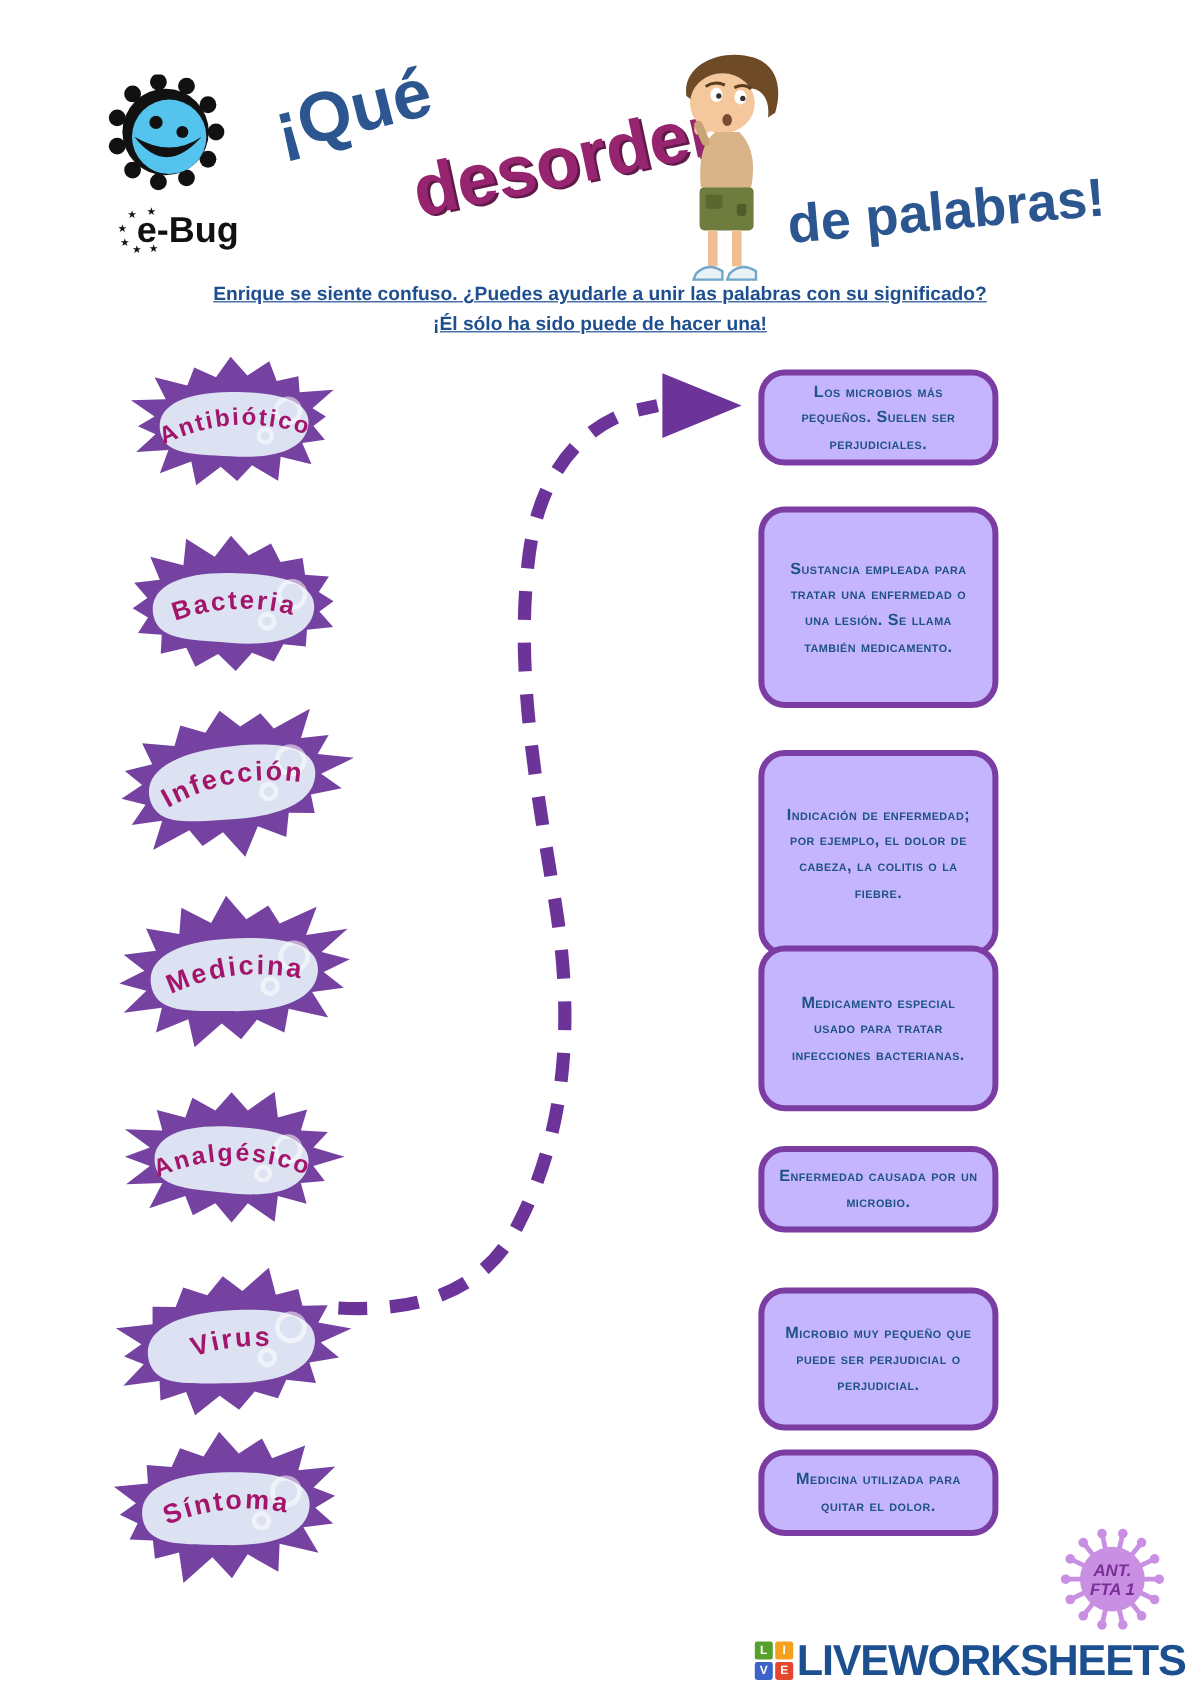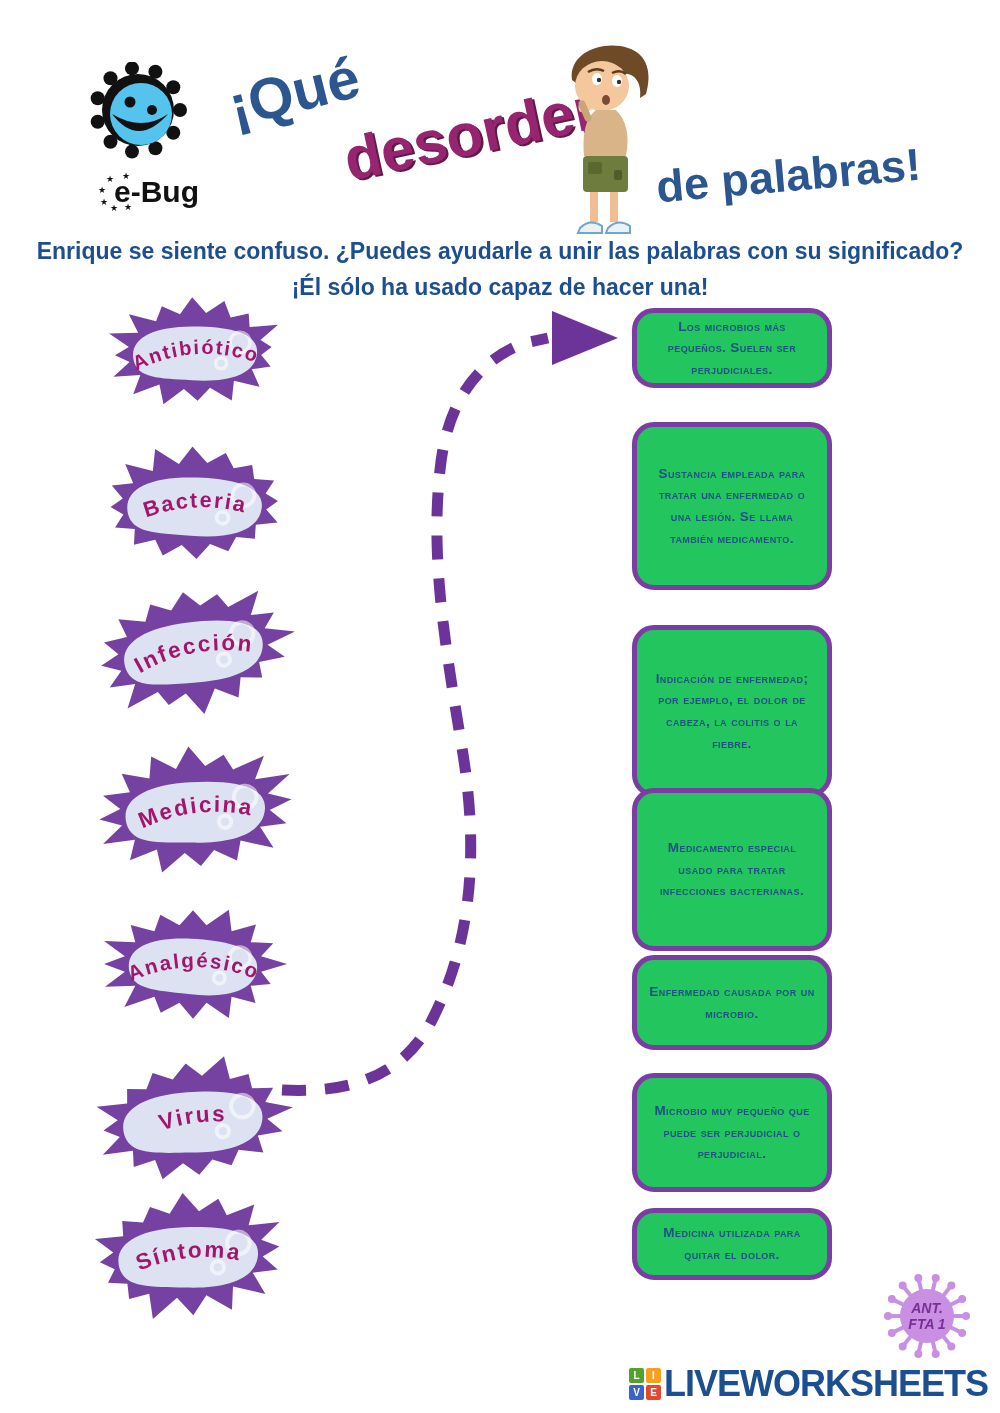--- a/index.html
+++ b/index.html
@@ -9,33 +9,33 @@
   
   .ebug-logo{position:absolute;left:78px;top:62px;width:130px;height:150px;}
   .title-word{position:absolute;font-weight:bold;white-space:nowrap;}
   .t1{left:228px;top:58px;font-size:58px;color:#2B568F;transform:rotate(-14deg);}
   .t2{left:342px;top:98px;font-size:60px;color:#97246F;transform:rotate(-12deg);
       text-shadow:2px 2px 0 #5e1a49;}
   .t3{left:656px;top:150px;font-size:45px;color:#2B568F;transform:rotate(-5deg);}
   .boy{position:absolute;left:552px;top:40px;width:125px;height:200px;}
 
   .instructions{position:absolute;left:0;top:234px;width:1000px;margin:0;text-align:center;
-      font-size:23px;font-weight:bold;color:#1D4E8F;line-height:1.55;}
+      font-size:16px;font-weight:bold;color:#1D4E8F;line-height:1.55;text-decoration:underline;}
 
   
   .microbe{position:absolute;}
   .microbe svg{overflow:visible;width:100%;height:100%;}
   .spikes{fill:#7542A1;}
   .bean{fill:#DCE2F1;}
   .deco{fill:none;stroke:#ffffff;opacity:.55;stroke-width:4;}
   .word-label{fill:#A3156B;font-weight:bold;font-size:22px;letter-spacing:2px;
       font-family:"Liberation Sans",sans-serif;}
 
   
-  .def-box{position:absolute;left:632px;width:200px;background:#22c55e;
+  .def-box{position:absolute;left:632px;width:200px;background:#c4b5fd;
       border:5px solid #7B3DA3;border-radius:22px;box-sizing:border-box;
       display:flex;align-items:center;justify-content:center;padding:6px 12px;}
   .def-text{font-variant:small-caps;font-weight:bold;font-size:13.5px;line-height:1.6;
       letter-spacing:.4px;color:#1E5285;text-align:center;}
 
   
   .arrow-overlay{position:absolute;left:0;top:0;width:1000px;height:1413px;pointer-events:none;}
 
   
   .badge{position:absolute;left:881px;top:1268px;width:92px;height:96px;font-style:italic;}
@@ -111,21 +111,21 @@
     <rect x="36" y="122" width="14" height="12" rx="2" fill="#59682F"></rect>
     <rect x="62" y="130" width="8" height="10" rx="2" fill="#4F5D29"></rect>
     <rect x="38" y="152" width="8" height="30" fill="#F0BE92"></rect>
     <rect x="58" y="152" width="8" height="30" fill="#F0BE92"></rect>
     <path d="M28,188 Q38,178 50,186 L50,193 L26,193 Z" fill="#E9F2F7" stroke="#6FA6C9" stroke-width="2"></path>
     <path d="M56,188 Q66,178 78,186 L78,193 L54,193 Z" fill="#E9F2F7" stroke="#6FA6C9" stroke-width="2"></path>
   </svg>
 
   <p class="instructions">
     <span>Enrique se siente confuso. ¿Puedes ayudarle a unir las palabras con su significado?</span><br>
-    <span>¡Él sólo ha usado capaz de hacer una!</span>
+    <span>¡Él sólo ha sido puede de hacer una!</span>
   </p>
 
   <div id="words">
   <div class="microbe" style="left: 95px; top: 292px; width: 200px; height: 118px;">
     <svg viewBox="0 0 200 130" style="transform: rotate(-3deg);">
       <polygon class="spikes" points="184.5,65.0 172.6,73.2 182.4,86.3 161.5,88.3 169.0,108.1 141.1,99.9 137.6,121.7 114.4,106.2 100.0,120.0 85.6,106.2 62.3,121.8 58.9,99.9 29.5,109.1 38.5,88.3 8.8,88.6 27.4,73.2 11.7,65.0 27.4,56.8 6.5,40.8 38.5,41.7 29.3,20.8 58.9,30.1 66.1,13.9 85.6,23.8 100.0,5.8 114.4,23.8 135.2,11.8 141.1,30.1 161.2,26.8 161.5,41.7 192.9,41.0 172.6,56.8"></polygon>
       <path class="bean" d="M32,72 C28,48 54,36 98,38 C142,40 172,50 168,72 C164,94 136,102 95,97 C58,93 36,92 32,72 Z"></path>
       <circle class="deco" cx="150" cy="58" r="11"></circle>
       <circle class="deco" cx="128" cy="80" r="6"></circle>
       <path class="arc" fill="none" d="M24,88 Q100,50 178,86" id="arc0"></path>
@@ -206,25 +206,25 @@
   </div>
 
   <div class="def-box" style="top: 422px; height: 168px; align-items: center;">
     <span class="def-text">Sustancia empleada para tratar una enfermedad o una lesión. Se llama también medicamento.</span>
   </div>
 
   <div class="def-box" style="top: 625px; height: 172px;">
     <span class="def-text">Indicación de enfermedad; por ejemplo, el dolor de cabeza, la colitis o la fiebre.</span>
   </div>
 
-  <div class="def-box" style="top: 788px; height: 163px;">
+  <div class="def-box" style="top: 788px; height: 138px;">
     <span class="def-text">Medicamento especial usado para tratar infecciones bacterianas.</span>
   </div>
 
-  <div class="def-box" style="top: 955px; height: 95px;">
+  <div class="def-box" style="top: 955px; height: 72px;">
     <span class="def-text">Enfermedad causada por un microbio.</span>
   </div>
 
   <div class="def-box" style="top: 1073px; height: 119px;">
     <span class="def-text">Microbio muy pequeño que puede ser perjudicial o perjudicial.</span>
   </div>
 
   <div class="def-box" style="top: 1208px; height: 72px;">
     <span class="def-text">Medicina utilizada para quitar el dolor.</span>
   </div>

